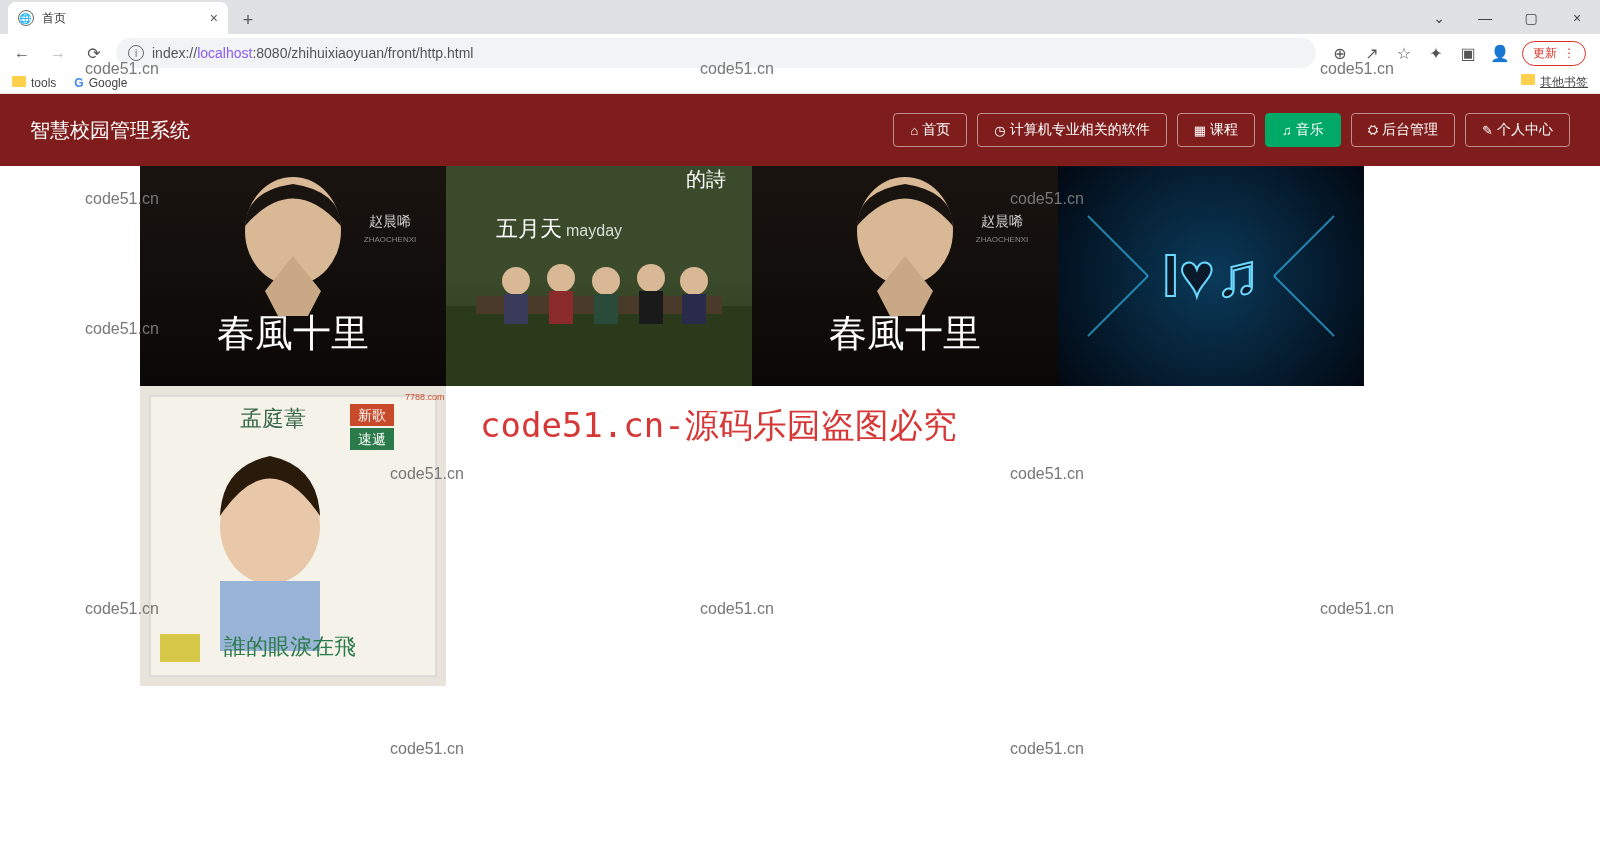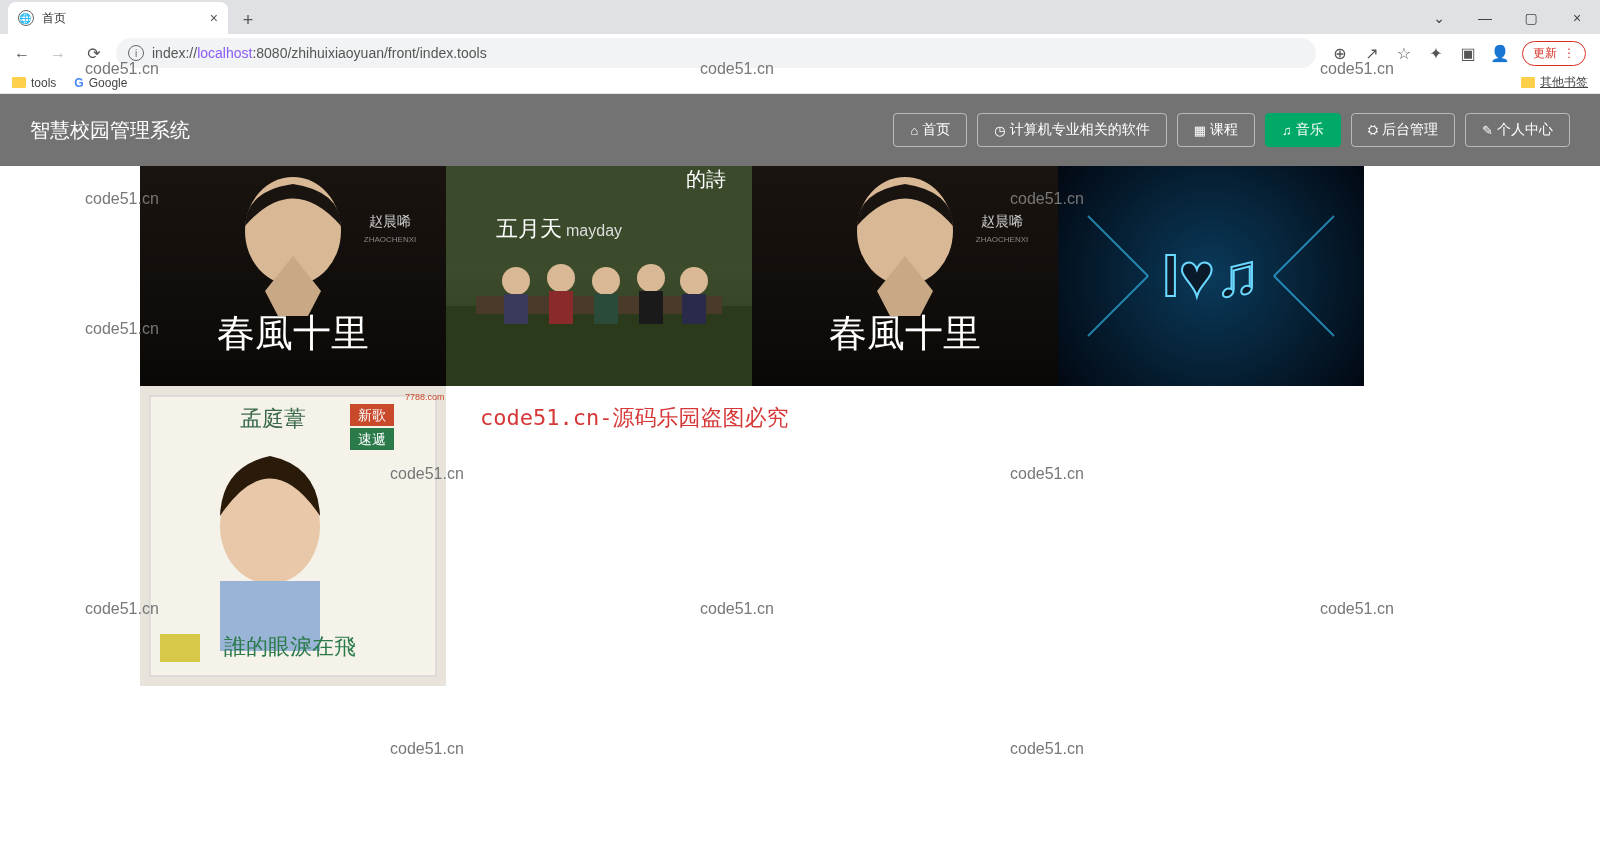--- a/index.html
+++ b/index.html
@@ -20,41 +20,41 @@
 .nav-btn.disabled { color: #bbb; }
 .url-field { flex: 1; height: 30px; background: #f1f3f4; border-radius: 15px; display: flex; align-items: center; padding: 0 12px; gap: 8px; font-size: 14px; color: #555; }
 .url-field .info-icon { width: 16px; height: 16px; border: 1.5px solid #666; border-radius: 50%; display: flex; align-items: center; justify-content: center; font-size: 10px; color: #666; }
 .url-text { color: #555; }
 .url-text .host { color: #8b5cf6; }
 .addr-icons { display: flex; gap: 12px; align-items: center; padding: 0 6px; }
 .addr-icon { width: 20px; height: 20px; display: flex; align-items: center; justify-content: center; color: #555; font-size: 16px; cursor: pointer; }
 .update-btn { border: 1px solid #d93025; color: #d93025; border-radius: 14px; padding: 3px 10px; font-size: 12px; display: flex; align-items: center; gap: 6px; cursor: pointer; }
 
 .bookmark-bar { background: #fff; height: 22px; display: flex; align-items: center; padding: 0 12px; font-size: 12px; color: #444; gap: 18px; border-bottom: 1px solid #e5e5e5; }
-.bm-item { display: flex; align-items: center; gap: 5px; cursor: pointer; }
+.bm-item { display: flex; gap: 5px; cursor: pointer; }
 .bm-folder { width: 14px; height: 11px; background: #ffd04c; border-radius: 1px; }
 .bm-other { margin-left: auto; text-decoration: underline; }
 
 
-.app-header { background: #737373; height: 72px; display: flex; align-items: center; padding: 0 30px; color: #fff; }
+.app-header { background: #7f1d1d; height: 72px; display: flex; align-items: center; padding: 0 30px; color: #fff; }
 .app-title { font-size: 20px; font-weight: normal; }
 .nav-menu { margin-left: auto; display: flex; gap: 10px; }
 .nav-item { border: 1px solid rgba(255,255,255,0.5); border-radius: 4px; padding: 7px 16px; font-size: 14px; color: #fff; cursor: pointer; display: flex; align-items: center; gap: 4px; }
 .nav-item.active { background: #00a967; border-color: #00a967; }
 .nav-icon { font-size: 13px; }
 
 
 .content { padding: 0; position: relative; }
 .album-grid { display: flex; flex-wrap: wrap; width: 1224px; margin-left: 140px; }
 .album { width: 306px; height: 220px; background: #222; position: relative; overflow: hidden; cursor: pointer; }
 .album svg { width: 100%; height: 100%; }
 .album.tall { height: 300px; }
 
 .watermark { position: absolute; color: #777; font-size: 16px; pointer-events: none; white-space: nowrap; }
-.big-watermark { position: absolute; color: #d63838; font-size: 22px; font-family: monospace; left: 480px; top: 403px; pointer-events: none; }
+.big-watermark { position: absolute; color: #d63838; font-size: 34px; font-family: monospace; left: 480px; top: 403px; pointer-events: none; }
 
 
 .a1 { background: linear-gradient(#1a1410,#0a0806); }
 .a2 { background: linear-gradient(#4a5a3a,#2a3a1a); }
 .a3 { background: radial-gradient(circle at 50% 50%, #0a3a5a, #020812); }
 .a5 { background: #e8e4dc; }
 </style>
 </head>
 <body>
 
@@ -72,21 +72,21 @@
       <div class="win-btn">▢</div>
       <div class="win-btn">×</div>
     </div>
   </div>
   <div class="addr-bar">
     <div class="nav-btn">←</div>
     <div class="nav-btn disabled">→</div>
     <div class="nav-btn">⟳</div>
     <div class="url-field">
       <span class="info-icon">i</span>
-      <span class="url-text"><span>index://</span><span class="host">localhost</span><span>:8080/zhihuixiaoyuan/front/index.tools</span></span>
+      <span class="url-text"><span>index://</span><span class="host">localhost</span><span>:8080/zhihuixiaoyuan/front/http.html</span></span>
     </div>
     <div class="addr-icons">
       <span class="addr-icon">⊕</span>
       <span class="addr-icon">↗</span>
       <span class="addr-icon">☆</span>
       <span class="addr-icon">✦</span>
       <span class="addr-icon">▣</span>
       <span class="addr-icon">👤</span>
       <span class="update-btn">
           <span>更新</span>

